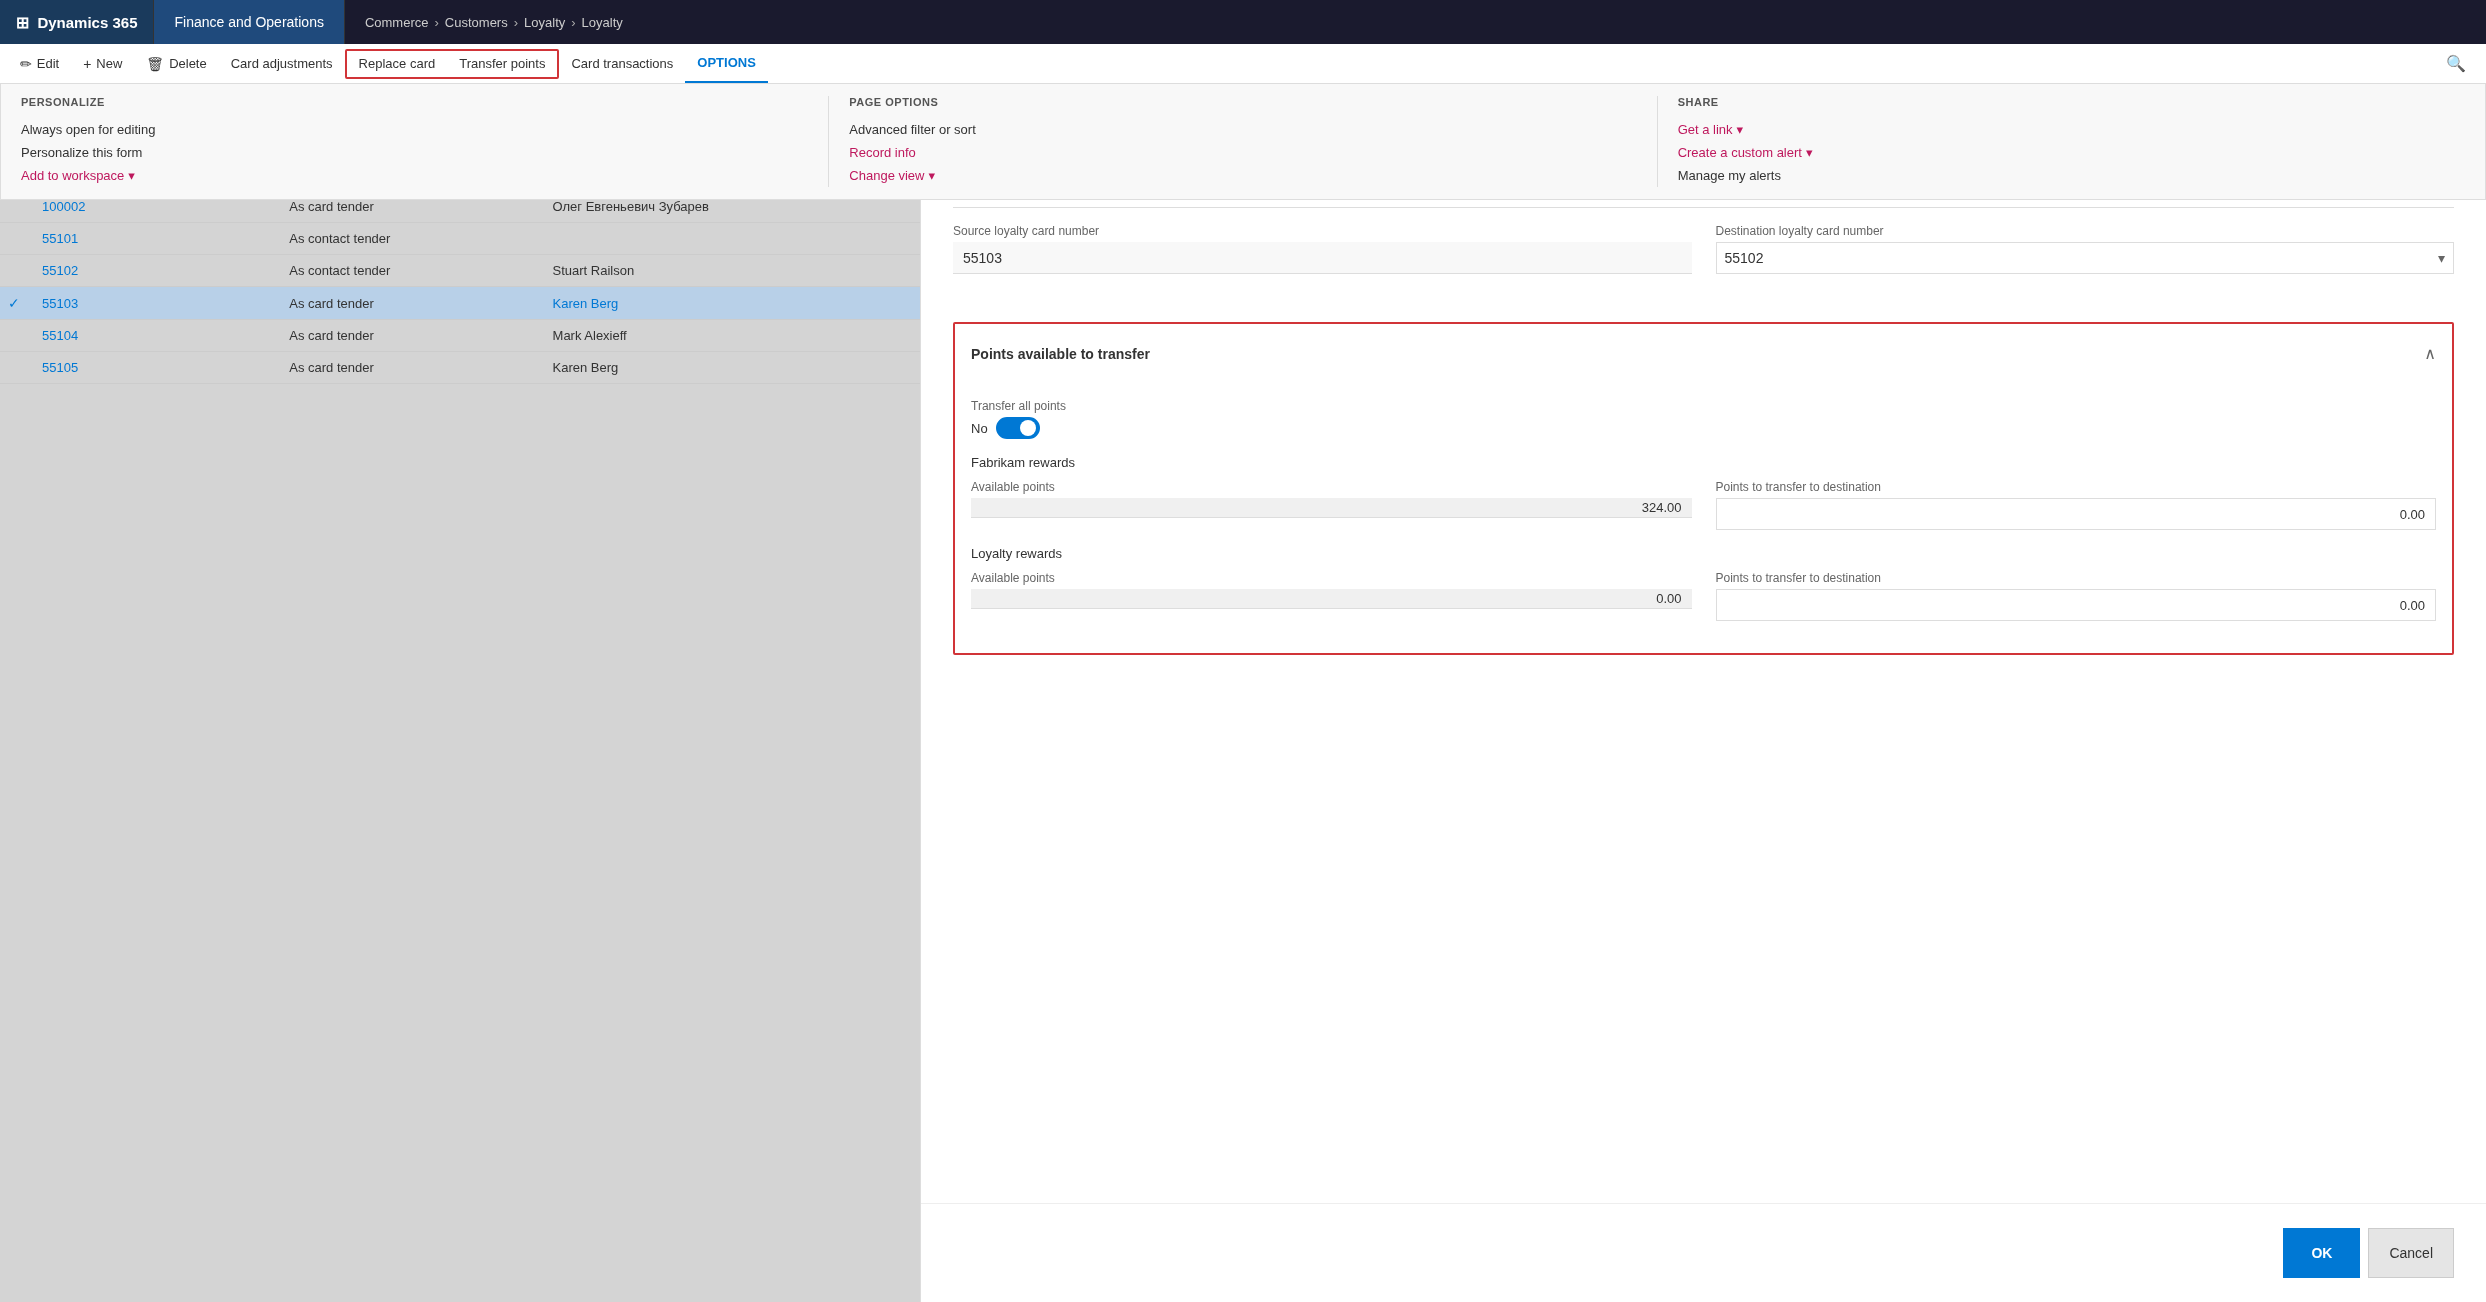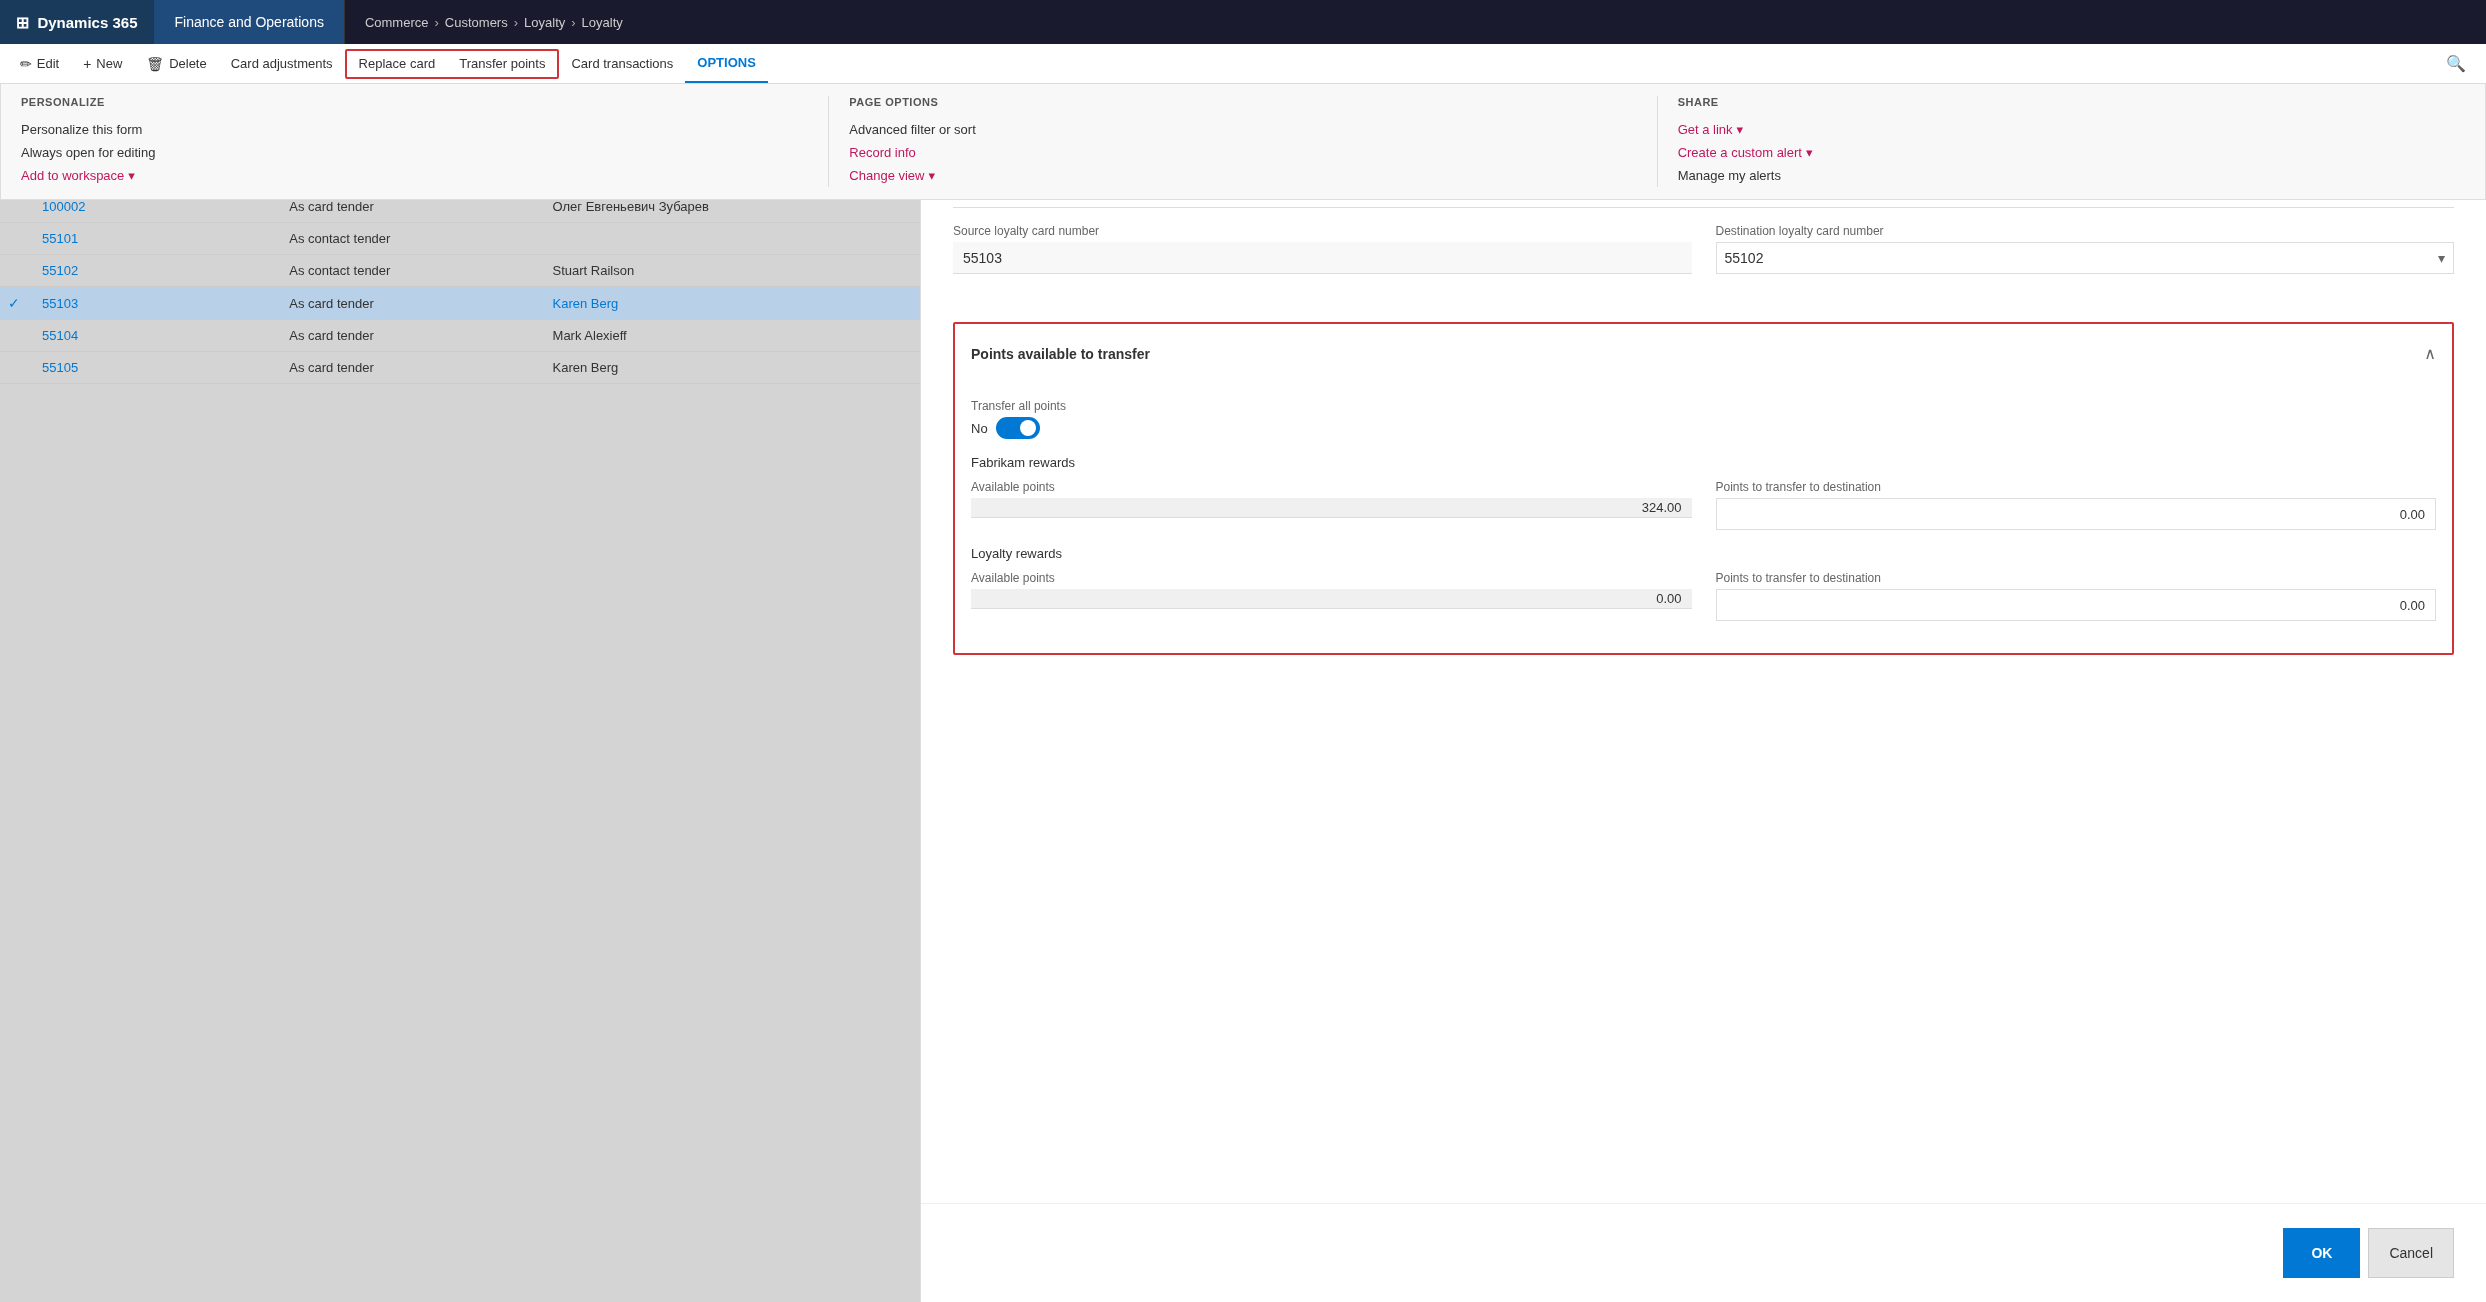--- a/index.html
+++ b/index.html
@@ -143,22 +143,22 @@
   <button class="action-btn active">
     <span>OPTIONS</span>
   </button>
   <button class="search-btn">
     <span>🔍</span>
   </button>
 
   <div class="options-menu">
     <div class="options-section">
       <div class="options-section-title">PERSONALIZE</div>
+      <span class="options-item">Always open for editing</span>
       <span class="options-item">Personalize this form</span>
-      <span class="options-item">Always open for editing</span>
       <div class="options-item-arrow">
         <span>Add to workspace</span>
         <span>▾</span>
       </div>
     </div>
     <div class="options-section">
       <div class="options-section-title">PAGE OPTIONS</div>
       <span class="options-item">Advanced filter or sort</span>
       <div class="options-item-arrow">
         <span>Record info</span>

